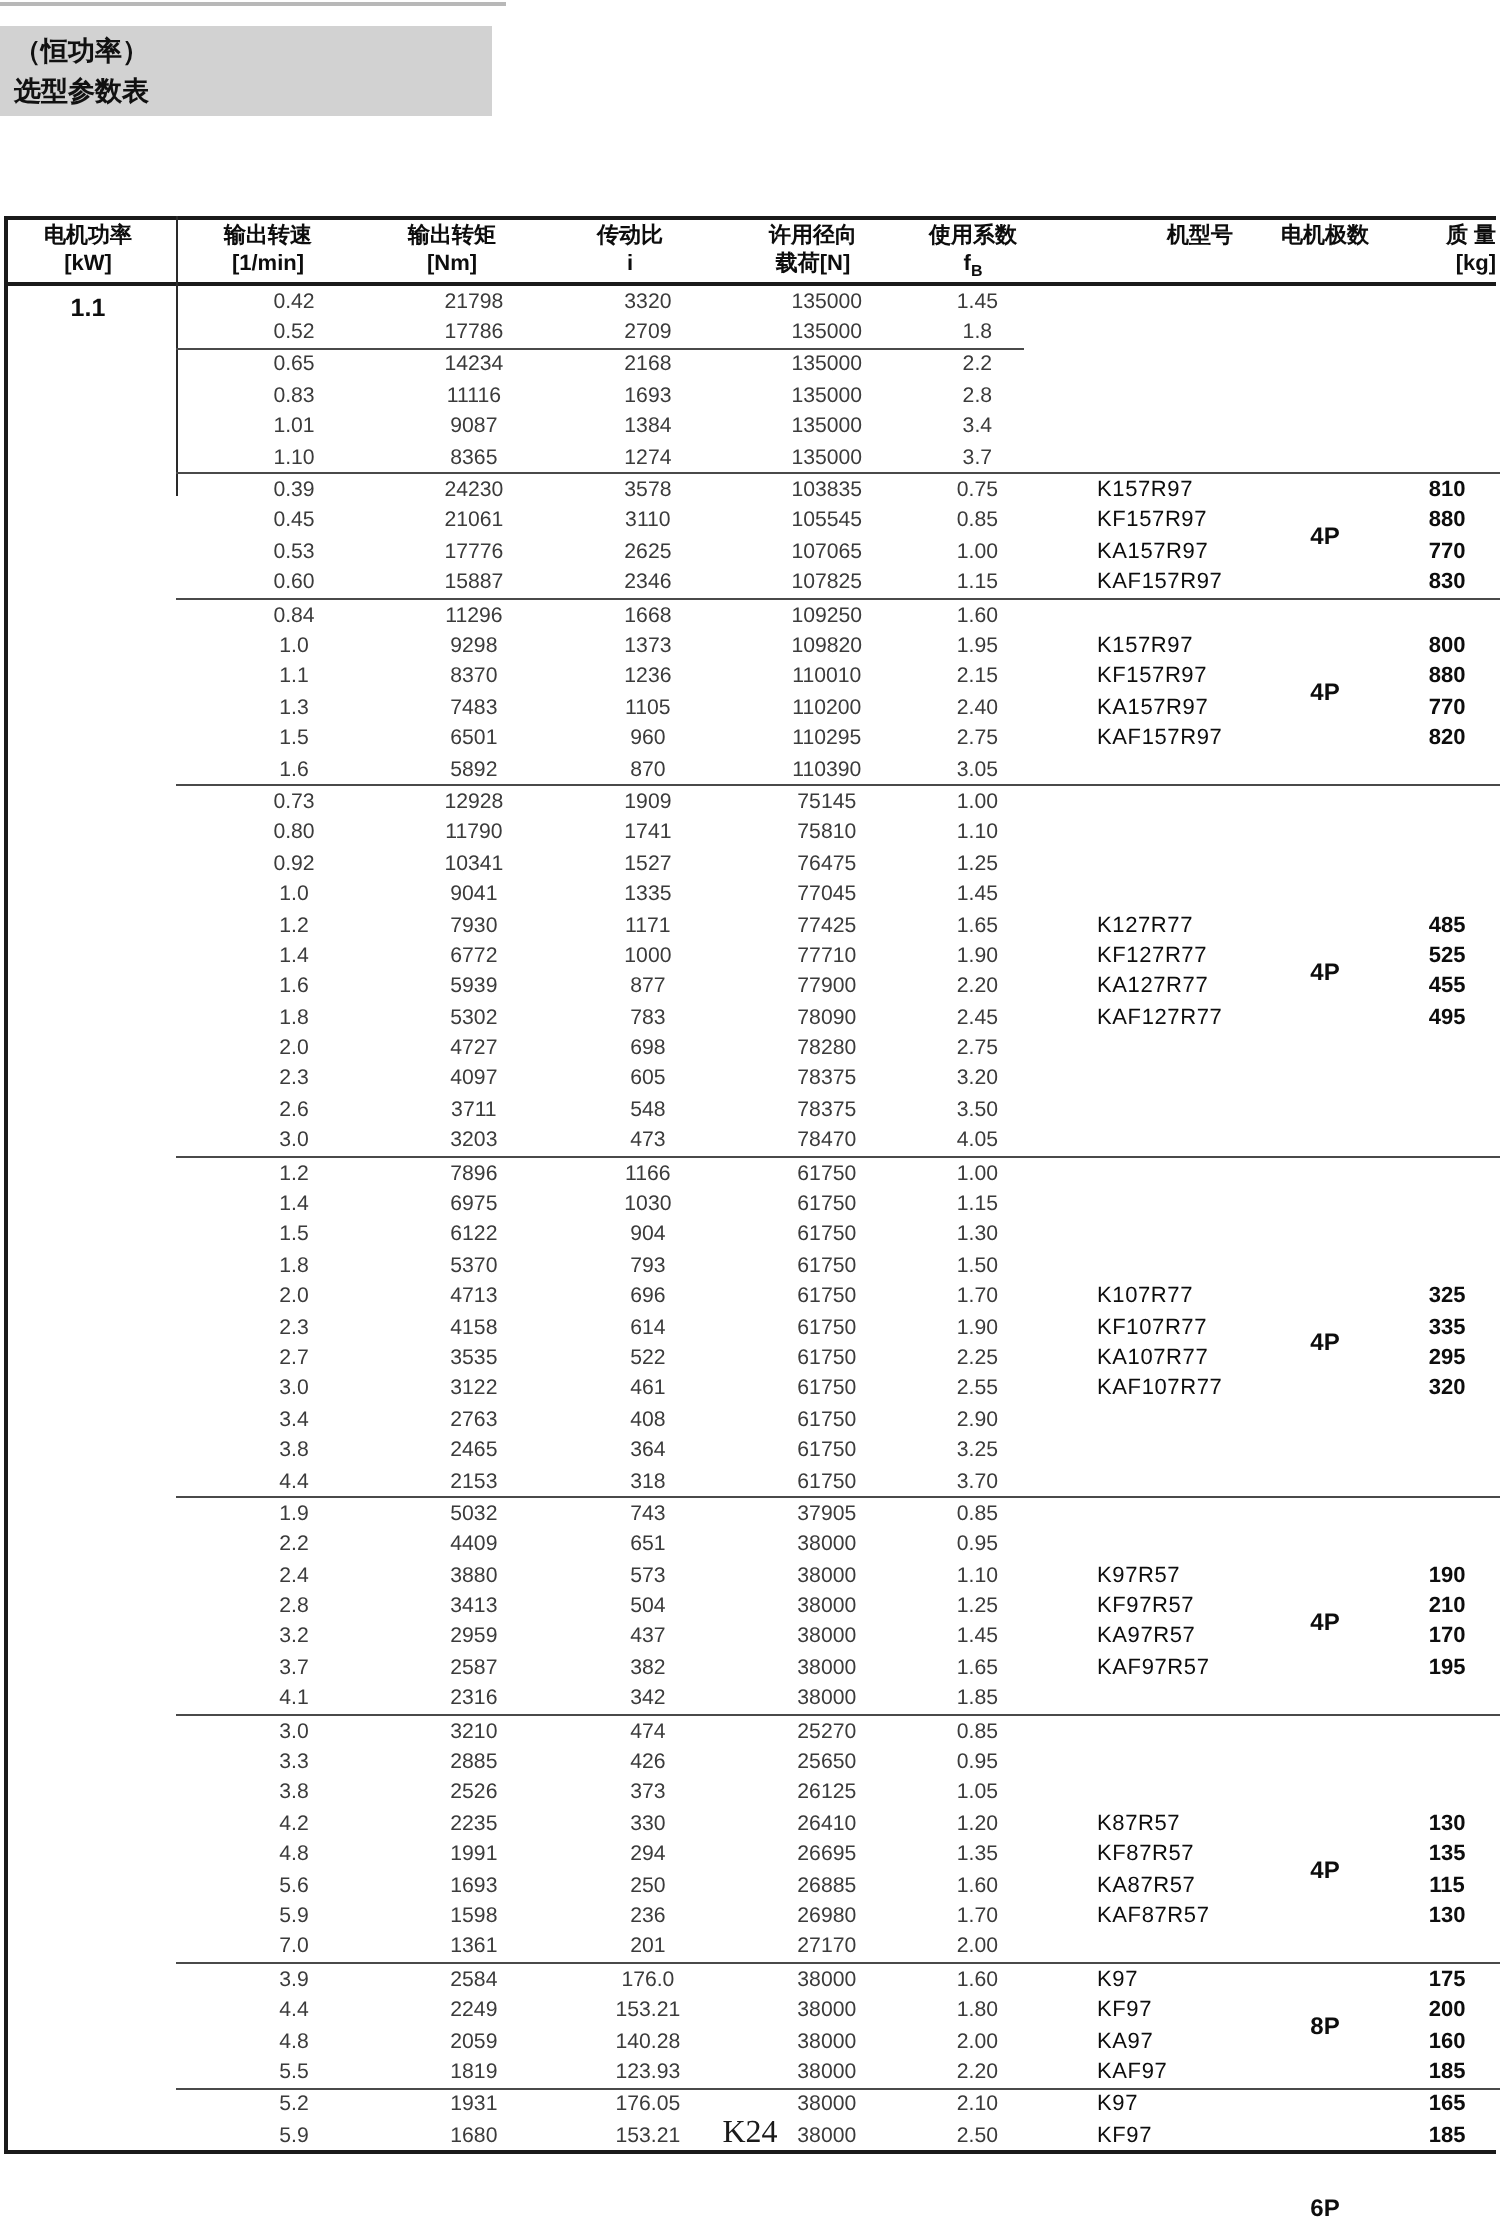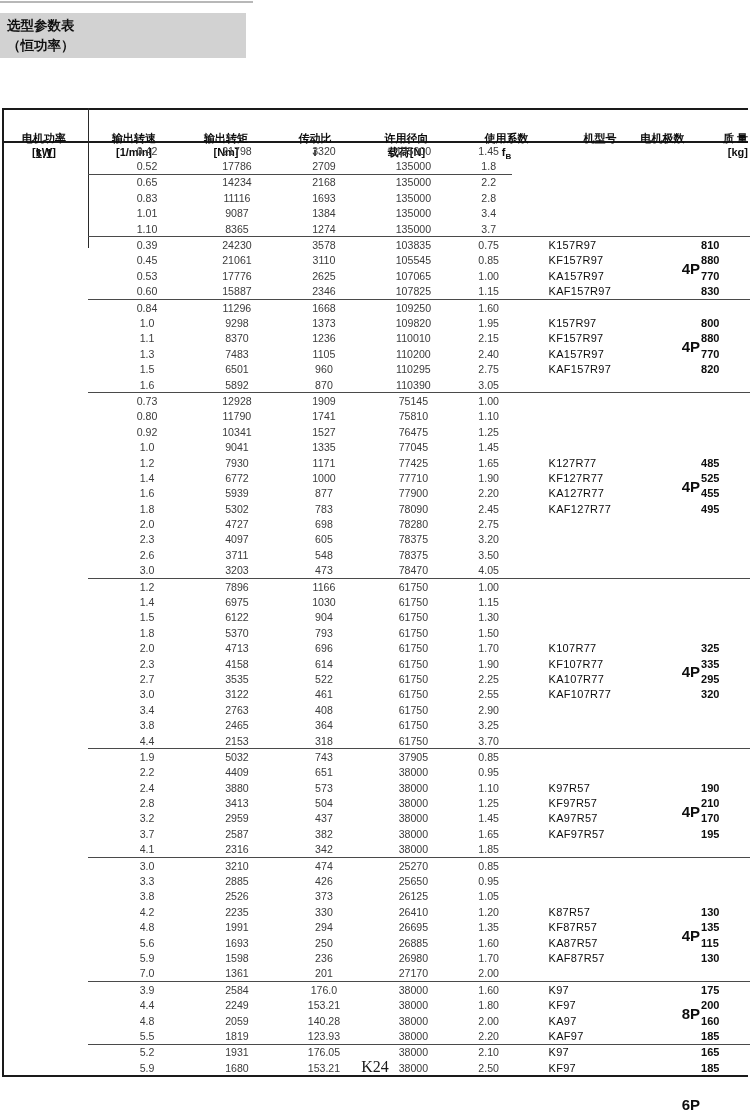--- a/index.html
+++ b/index.html
@@ -10,66 +10,66 @@
              box-sizing:border-box;padding:3px 0 0 7px;font-weight:bold;font-size:13.5px;
              line-height:1.5;color:#111;}
   
   .b-top{position:absolute;left:2px;top:108px;width:746px;height:2px;background:#1a1a1a;}
   .b-hdr{position:absolute;left:2px;top:141px;width:746px;height:1.5px;background:#1a1a1a;}
   .b-left{position:absolute;left:2px;top:108px;width:1.5px;height:969px;background:#1a1a1a;}
   .b-bottom{position:absolute;left:2px;top:1075px;width:746px;height:2px;background:#1a1a1a;}
   .b-pdiv{position:absolute;left:88px;top:108px;width:1px;height:140px;background:#2a2a2a;}
   
   .hdr{position:absolute;top:111px;left:0;width:750px;height:30px;}
-  .hcell{position:absolute;text-align:center;font-weight:bold;font-size:11px;line-height:1.3;color:#0d0d0d;margin-top:20px;}
+  .hcell{position:absolute;text-align:center;font-weight:bold;font-size:11px;line-height:1.3;color:#0d0d0d;}
   .h-power{left:0;width:88px;}
   .h-speed{left:88px;width:92px;}
   .h-torque{left:180px;width:92px;}
   .h-ratio{left:272px;width:86px;}
   .h-load{left:358px;width:97px;}
-  .h-fs{left:469px;width:75px;}
+  .h-fs{left:449px;width:75px;}
   .h-model{left:540px;width:120px;}
   .h-poles{left:625px;width:75px;}
   .h-mass{left:690px;width:58px;text-align:right;}
   .hcell sub{font-size:8px;}
   
   .tbody{position:absolute;top:143px;left:0;width:750px;}
   .group{position:relative;padding-left:16px;}
   .row{display:flex;height:15.4px;align-items:center;font-size:10.6px;color:#3b3b3b;}
   .c0{width:88px;}
   .c1{width:92px;text-align:center;}
   .c2{width:92px;text-align:center;}
   .c3{width:86px;text-align:center;}
   .c4{width:97px;text-align:center;}
   .c5{width:57px;text-align:center;}
   .c6{width:113px;box-sizing:border-box;padding-left:32px;text-align:left;
       font-weight:normal;color:#0d0d0d;font-size:11px;letter-spacing:.3px;}
   .c7{width:75px;}
-  .c8{width:50px;box-sizing:border-box;padding-right:4px;text-align:left;
+  .c8{width:50px;box-sizing:border-box;padding-right:4px;text-align:center;
       font-weight:bold;color:#0d0d0d;font-size:11px;}
-  .poles{position:absolute;left:625px;width:75px;text-align:right;font-weight:bold;
-         font-size:15px;color:#0d0d0d;transform:translateY(-50%);}
+  .poles{position:absolute;left:625px;width:75px;text-align:center;font-weight:bold;
+         font-size:12px;color:#0d0d0d;transform:translateY(-50%);}
   .sep{height:1px;background:#4a4a4a;margin-left:88px;}
   .sep.short{width:424px;}
   .sep.long{width:662px;}
   .power-label{position:absolute;left:0;top:147px;width:88px;text-align:center;
                font-weight:bold;font-size:12.5px;color:#0d0d0d;}
   .footer{position:absolute;left:0;top:1058px;width:750px;text-align:center;
           font-family:"Liberation Serif","DejaVu Serif",serif;font-size:16px;color:#1a1a1a;}
 </style>
 </head>
 <body>
 
 <div class="page">
 
   <div class="top-rule"></div>
 
   <div class="title-box">
+    <div>（恒功率）</div>
     <div>选型参数表</div>
-    <div>（恒功率）</div>
   </div>
 
   <div class="b-top"></div>
   <div class="b-left"></div>
   <div class="b-hdr"></div>
   <div class="b-pdiv"></div>
   <div class="b-bottom"></div>
 
   <div class="hdr">
     <div class="hcell h-power">

